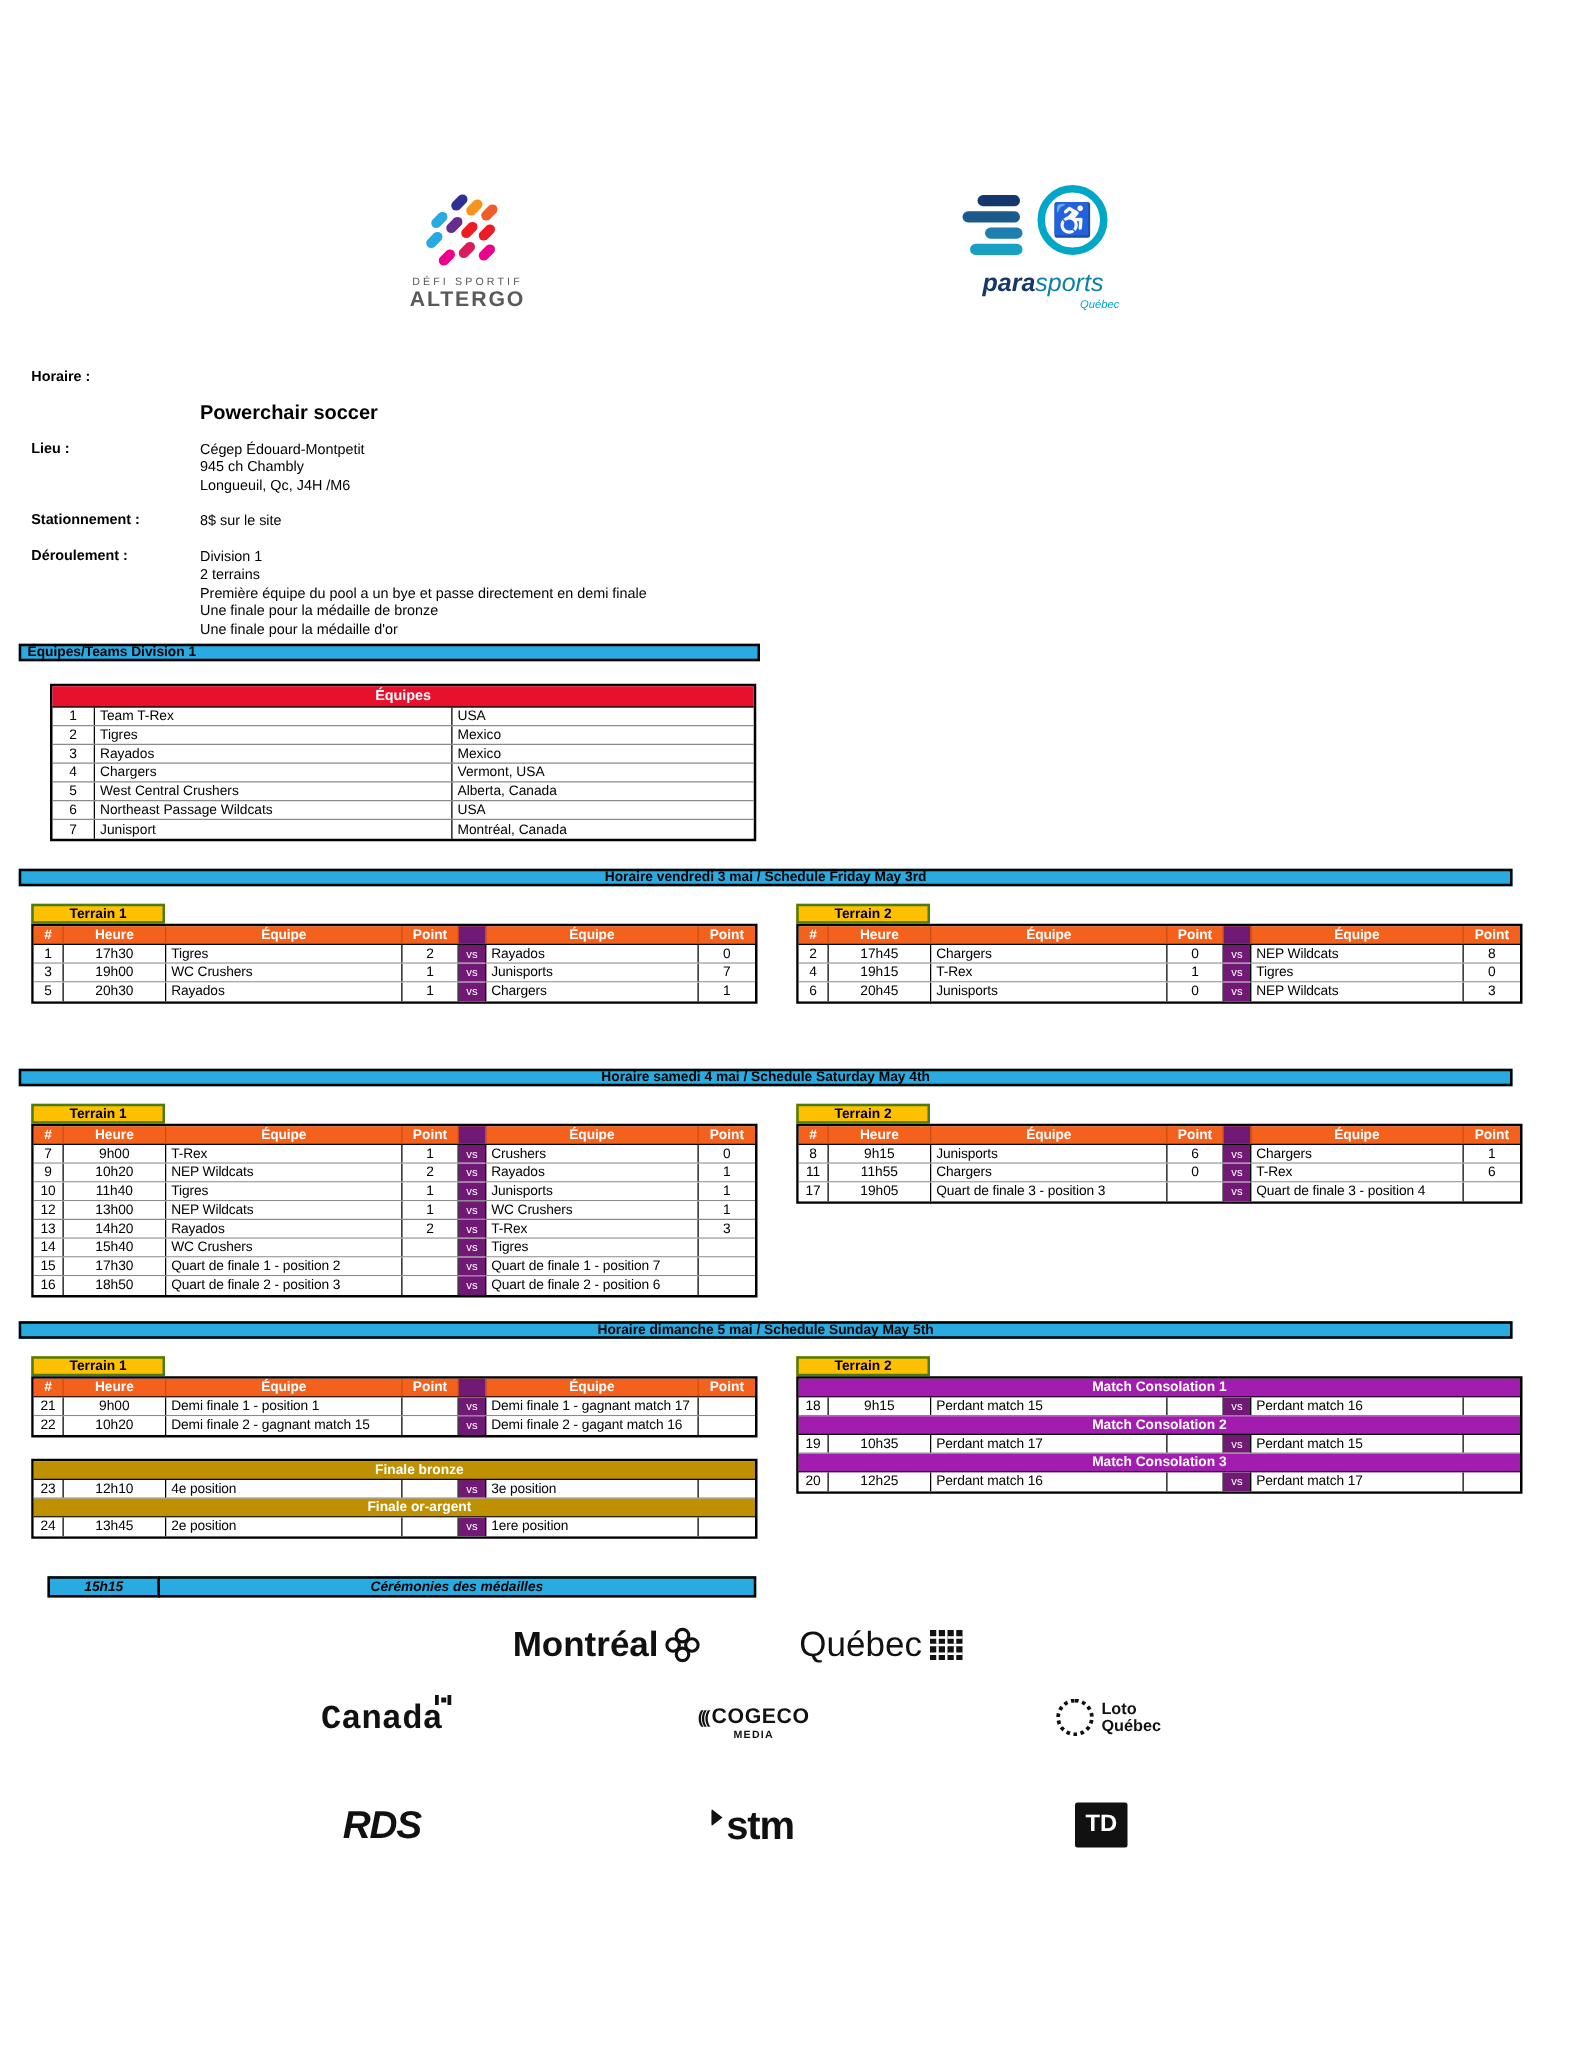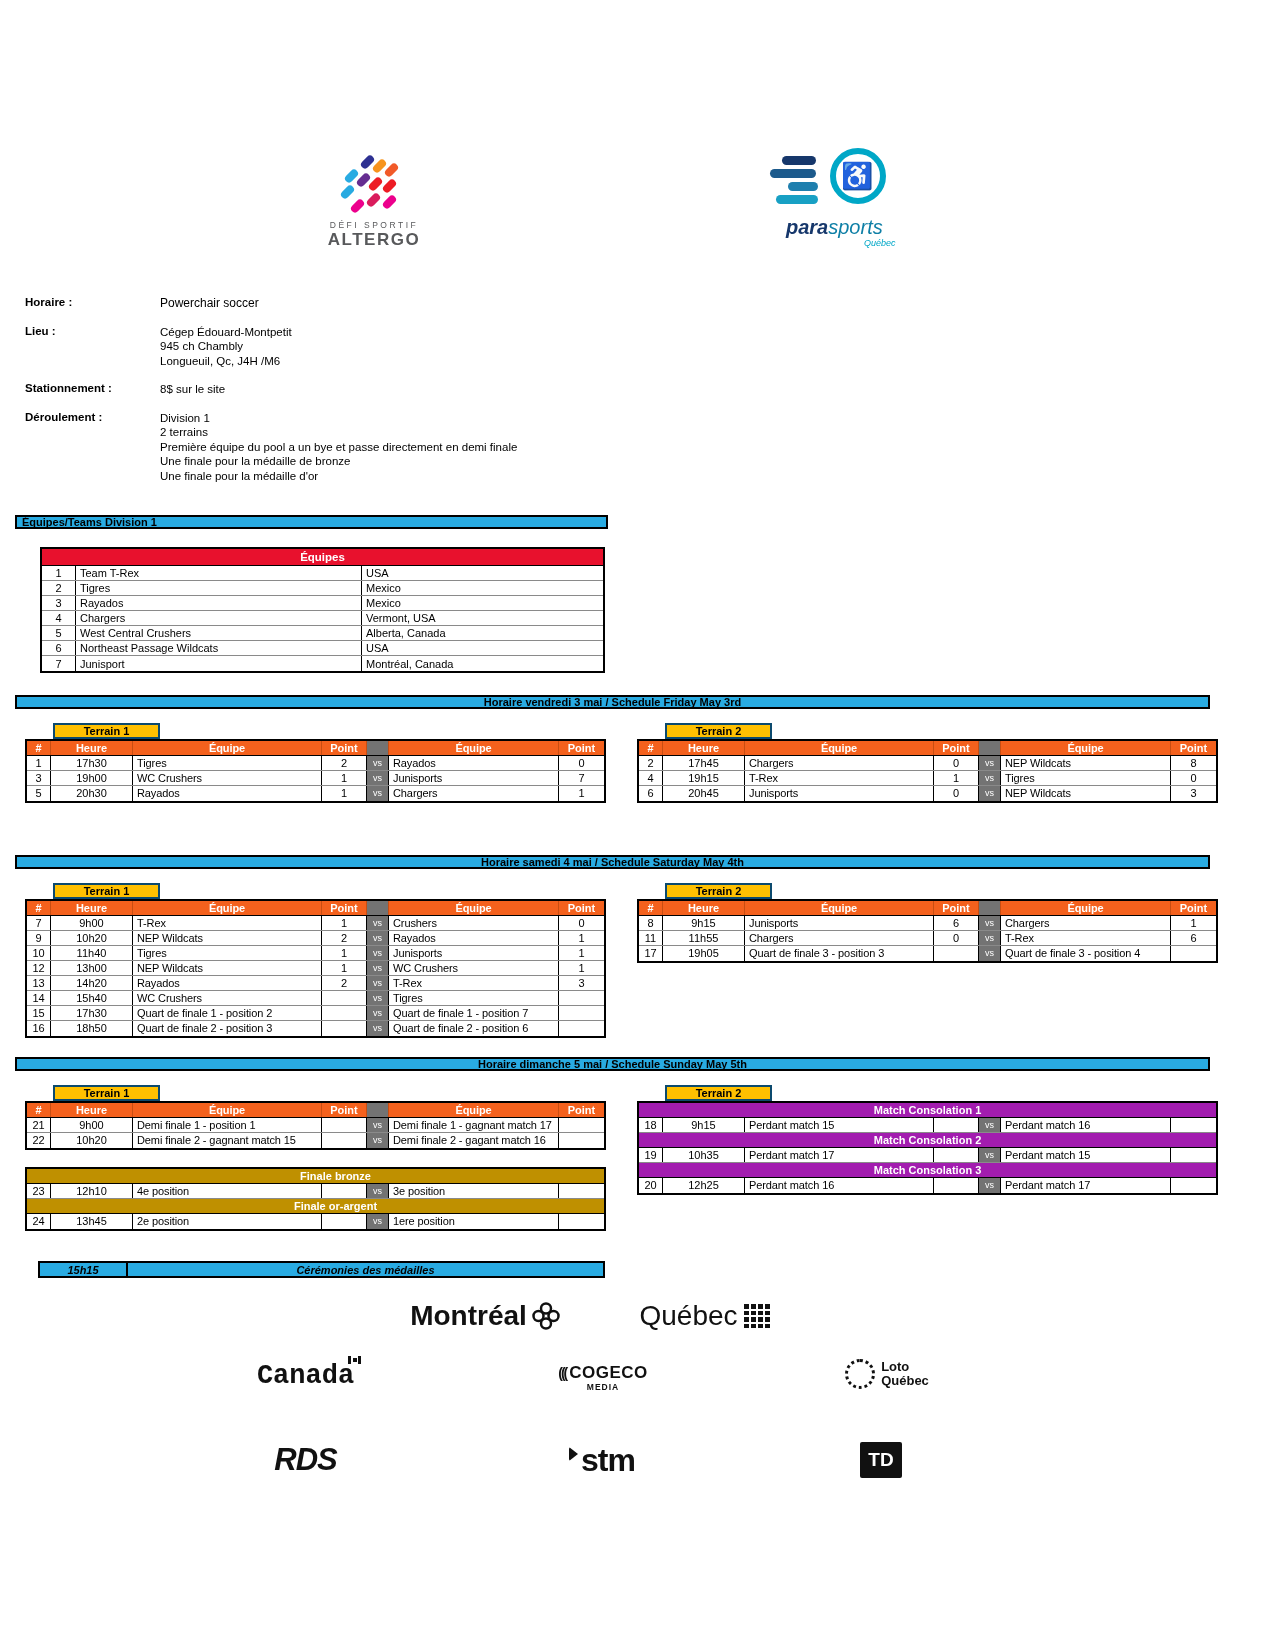--- a/index.html
+++ b/index.html
@@ -26,21 +26,21 @@
                  white-space:nowrap; }
   .ps-bold { font-weight:bold; color:#16376B; }
   .ps-light { color:#0E7FA6; }
   .ps-region { position:absolute; left:96px; top:94px; font-size:9px; color:#00A7C7; font-style:italic; }
 
   
   .info { position:absolute; left:25px; top:296px; width:640px; font-size:11.5px; }
   .info-row { display:flex; margin-bottom:14px; }
   .info-label { width:135px; flex:0 0 135px; font-weight:bold; }
   .info-line { line-height:14.5px; }
-  .info-line.bold { font-weight:normal; font-size:12px; }
+  .info-line.bold { font-weight:bold; font-size:16px;margin-top:28px; }
 
   
   .blue-banner { background:#29ABE2; border:2px solid #000; height:14px; display:flex; align-items:center;
                  font-weight:bold; font-size:11px; color:#000; }
   .teams-banner { position:absolute; left:15px; top:515px; width:593px; padding-left:5px; }
   .day-banner { width:1195px; justify-content:center; }
 
   
   .teams { position:absolute; left:40px; top:547px; width:565px; border:2px solid #000; background:#fff; }
   .teams-head { height:17px; background:#E8112D; color:#fff; font-weight:bold; font-size:11.5px;
@@ -52,35 +52,35 @@
   .t-origin { flex:1; display:flex; align-items:center; padding-left:4px; }
 
   
   .day { position:absolute; left:15px; width:1195px; }
   .day-tables { position:absolute; top:28px; left:0; width:1195px; }
   .day-col { position:absolute; top:0; display:flex; flex-direction:column; }
   .day-col-0 { left:10px; }
   .day-col-1 { left:622px; }
   .sched + .sched { margin-top:17px; }
 
-  .terrain { width:107px; height:16px; background:#FFC000; border:2px solid #0c4a6e; display:flex;
-             align-items:center; justify-content:center; font-size:11px; font-weight:600;margin-left:28px; }
+  .terrain { width:107px; height:16px; background:#FFC000; border:2px solid #4d7c0f; display:flex;
+             align-items:center; justify-content:center; font-size:11px; font-weight:600; }
   .tbl { width:581px; border:2px solid #000; background:#fff; }
   .trow { display:flex; height:15px; border-bottom:1px solid #8a8a8a; background:#fff; }
   .trow:last-child { border-bottom:none; }
   .trow.thead { background:#F4611D; border-bottom:1px solid #000; }
   .cell { display:flex; align-items:center; justify-content:center; font-size:11px; line-height:1;
           border-right:1px solid #000; overflow:hidden; white-space:nowrap; }
   .cell:last-child { border-right:none; }
   .thead .cell { color:#fff; font-weight:bold; border-right-color:#c84e12; }
   .c-num  { flex:0 0 24px; }
   .c-time { flex:0 0 82px; }
   .c-team1{ flex:0 0 189px; justify-content:flex-start; padding-left:4px; letter-spacing:-0.1px; }
   .c-pt   { flex:0 0 45px; }
-  .c-vs   { flex:0 0 22px; background:#737373; color:#fff; font-size:9px; }
+  .c-vs   { flex:0 0 22px; background:#701a75; color:#fff; font-size:9px; }
   .thead .c-vs { color:#F4611D; }
   .c-team2{ flex:0 0 170px; justify-content:flex-start; padding-left:4px; letter-spacing:-0.1px; }
   .thead .c-team1, .thead .c-team2 { justify-content:center; padding-left:0; }
   .banner-row { justify-content:center; align-items:center; color:#fff; font-weight:bold; font-size:11px;
                 display:flex; border-bottom:1px solid #000; }
   .banner-row.orange { background:#a21caf; }
   .banner-row.gold { background:#BF9000;padding-left:40px; }
 
   
   .ceremony { position:absolute; left:38px; top:1261px; display:flex;font-style:italic; }

